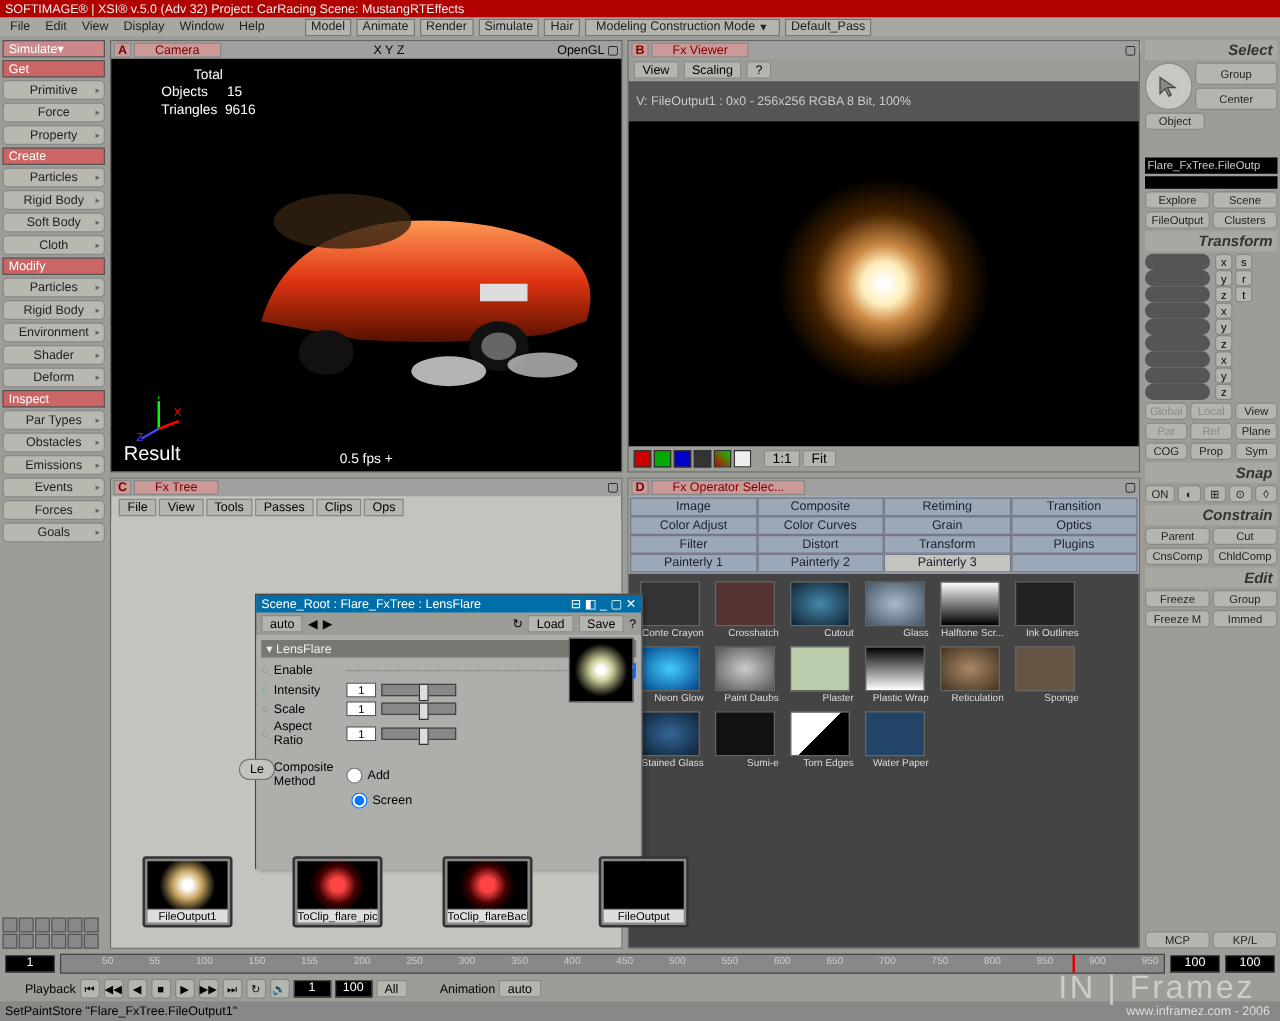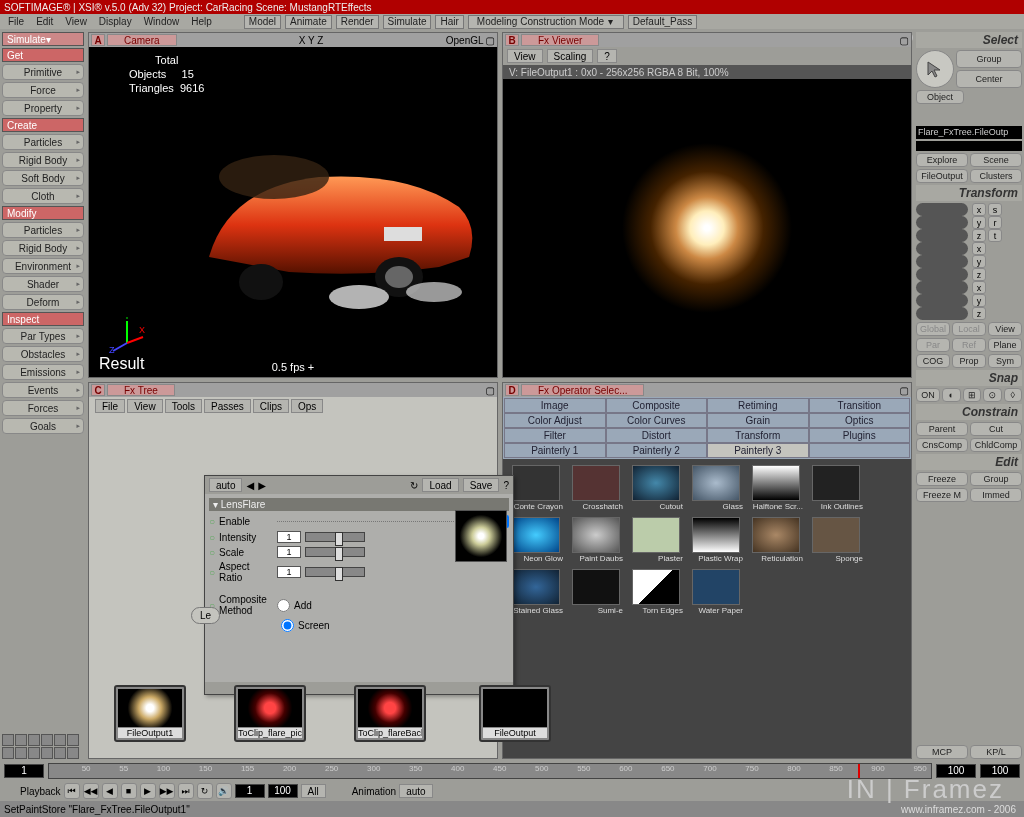--- a/index.html
+++ b/index.html
@@ -29,21 +29,21 @@
 .vp-title { background: #cc9999; color: #700; padding: 0 16px; border: 1px solid #888; height: 12px; display: flex; align-items: center; }
 .vp-body { flex: 1; background: #000; color: #fff; position: relative; overflow: hidden; }
 .vp-stats { position: absolute; top: 6px; left: 40px; font-size: 11px; line-height: 14px; }
 .vp-result { position: absolute; bottom: 4px; left: 10px; font-size: 16px; }
 .vp-fps { position: absolute; bottom: 4px; left: 50%; transform: translateX(-50%); font-size: 11px; }
 .axis { position: absolute; bottom: 24px; left: 20px; }
 .car { position: absolute; top: 90px; left: 80px; width: 330px; height: 180px; }
 
 .fx-toolbar { height: 18px; background: #9d9d98; display: flex; align-items: center; gap: 4px; padding: 0 4px; font-size: 10px; }
 .fx-btn { background: #b5b5b0; border: 1px solid #888; padding: 0 6px; height: 14px; display: flex; align-items: center; }
-.fx-statusbar { height: 14px; background: #555; color: #ccc; font-size: 10px; padding: 0 6px; display: flex; align-items: center; }
+.fx-statusbar { height: 32px; background: #555; color: #ccc; font-size: 10px; padding: 0 6px; display: flex; align-items: center; }
 .fx-render { flex: 1; background: #000; display: flex; align-items: center; justify-content: center; position: relative; }
 .flare-img { width: 200px; height: 200px; background: radial-gradient(circle, #fff 2%, #ffeebb 12%, #cc8844 22%, #442200 40%, #000 60%); position: relative; }
 .fx-bottom-tools { height: 20px; background: #9d9d98; display: flex; align-items: center; gap: 2px; padding: 0 4px; }
 .color-sq { width: 14px; height: 14px; border: 1px solid #333; }
 
 .lower-row { flex: 1; display: flex; gap: 4px; padding: 2px; }
 .fx-tree, .fx-operator { flex: 1; border: 1px solid #666; background: #c4c4be; display: flex; flex-direction: column; }
 .fx-tree-body { flex: 1; background: #c4c4be; position: relative; }
 .fx-tree-menu { height: 18px; display: flex; align-items: center; gap: 2px; padding: 0 6px; font-size: 10px; }
 
@@ -224,20 +224,31 @@
         </div>
         <div class="fx-toolbar">
           <span class="fx-btn">View</span>
           <span class="fx-btn">Scaling</span>
           <span class="fx-btn">?</span>
         </div>
         <div class="fx-statusbar">V: FileOutput1 : 0x0 - 256x256 RGBA 8 Bit, 100%</div>
         <div class="fx-render">
           <div class="flare-img"></div>
         </div>
+        <div class="fx-bottom-tools">
+          <div class="color-sq" style="background:#c00"></div>
+          <div class="color-sq" style="background:#0a0"></div>
+          <div class="color-sq" style="background:#00c"></div>
+          <div class="color-sq" style="background:#333"></div>
+          <div class="color-sq" style="background:linear-gradient(45deg,#c00,#0c0)"></div>
+          <div class="color-sq" style="background:#eee"></div>
+          <span style="width:6px"></span>
+          <span class="fx-btn">1:1</span>
+          <span class="fx-btn">Fit</span>
+        </div>
       </div>
     </div>
 
     <div class="lower-row">
 
       <div class="fx-tree">
         <div class="vp-header">
           <div class="vp-letter">C</div>
           <div class="vp-title">Fx Tree</div>
           <span style="flex:1"></span>
@@ -247,20 +258,24 @@
           <span class="fx-btn">File</span>
           <span class="fx-btn">View</span>
           <span class="fx-btn">Tools</span>
           <span class="fx-btn">Passes</span>
           <span class="fx-btn">Clips</span>
           <span class="fx-btn">Ops</span>
         </div>
         <div class="fx-tree-body">
 
           <div class="lens-dialog">
+            <div class="dlg-title">
+              <span>Scene_Root : Flare_FxTree : LensFlare</span>
+              <span>⊟ ◧ _ ▢ ✕</span>
+            </div>
             <div class="dlg-toolbar">
               <span class="fx-btn">auto</span>
               <span>◀</span>
               <span>▶</span>
               <span style="flex:1"></span>
               <span>↻</span>
               <span class="fx-btn">Load</span>
               <span class="fx-btn">Save</span>
               <span>?</span>
             </div>

